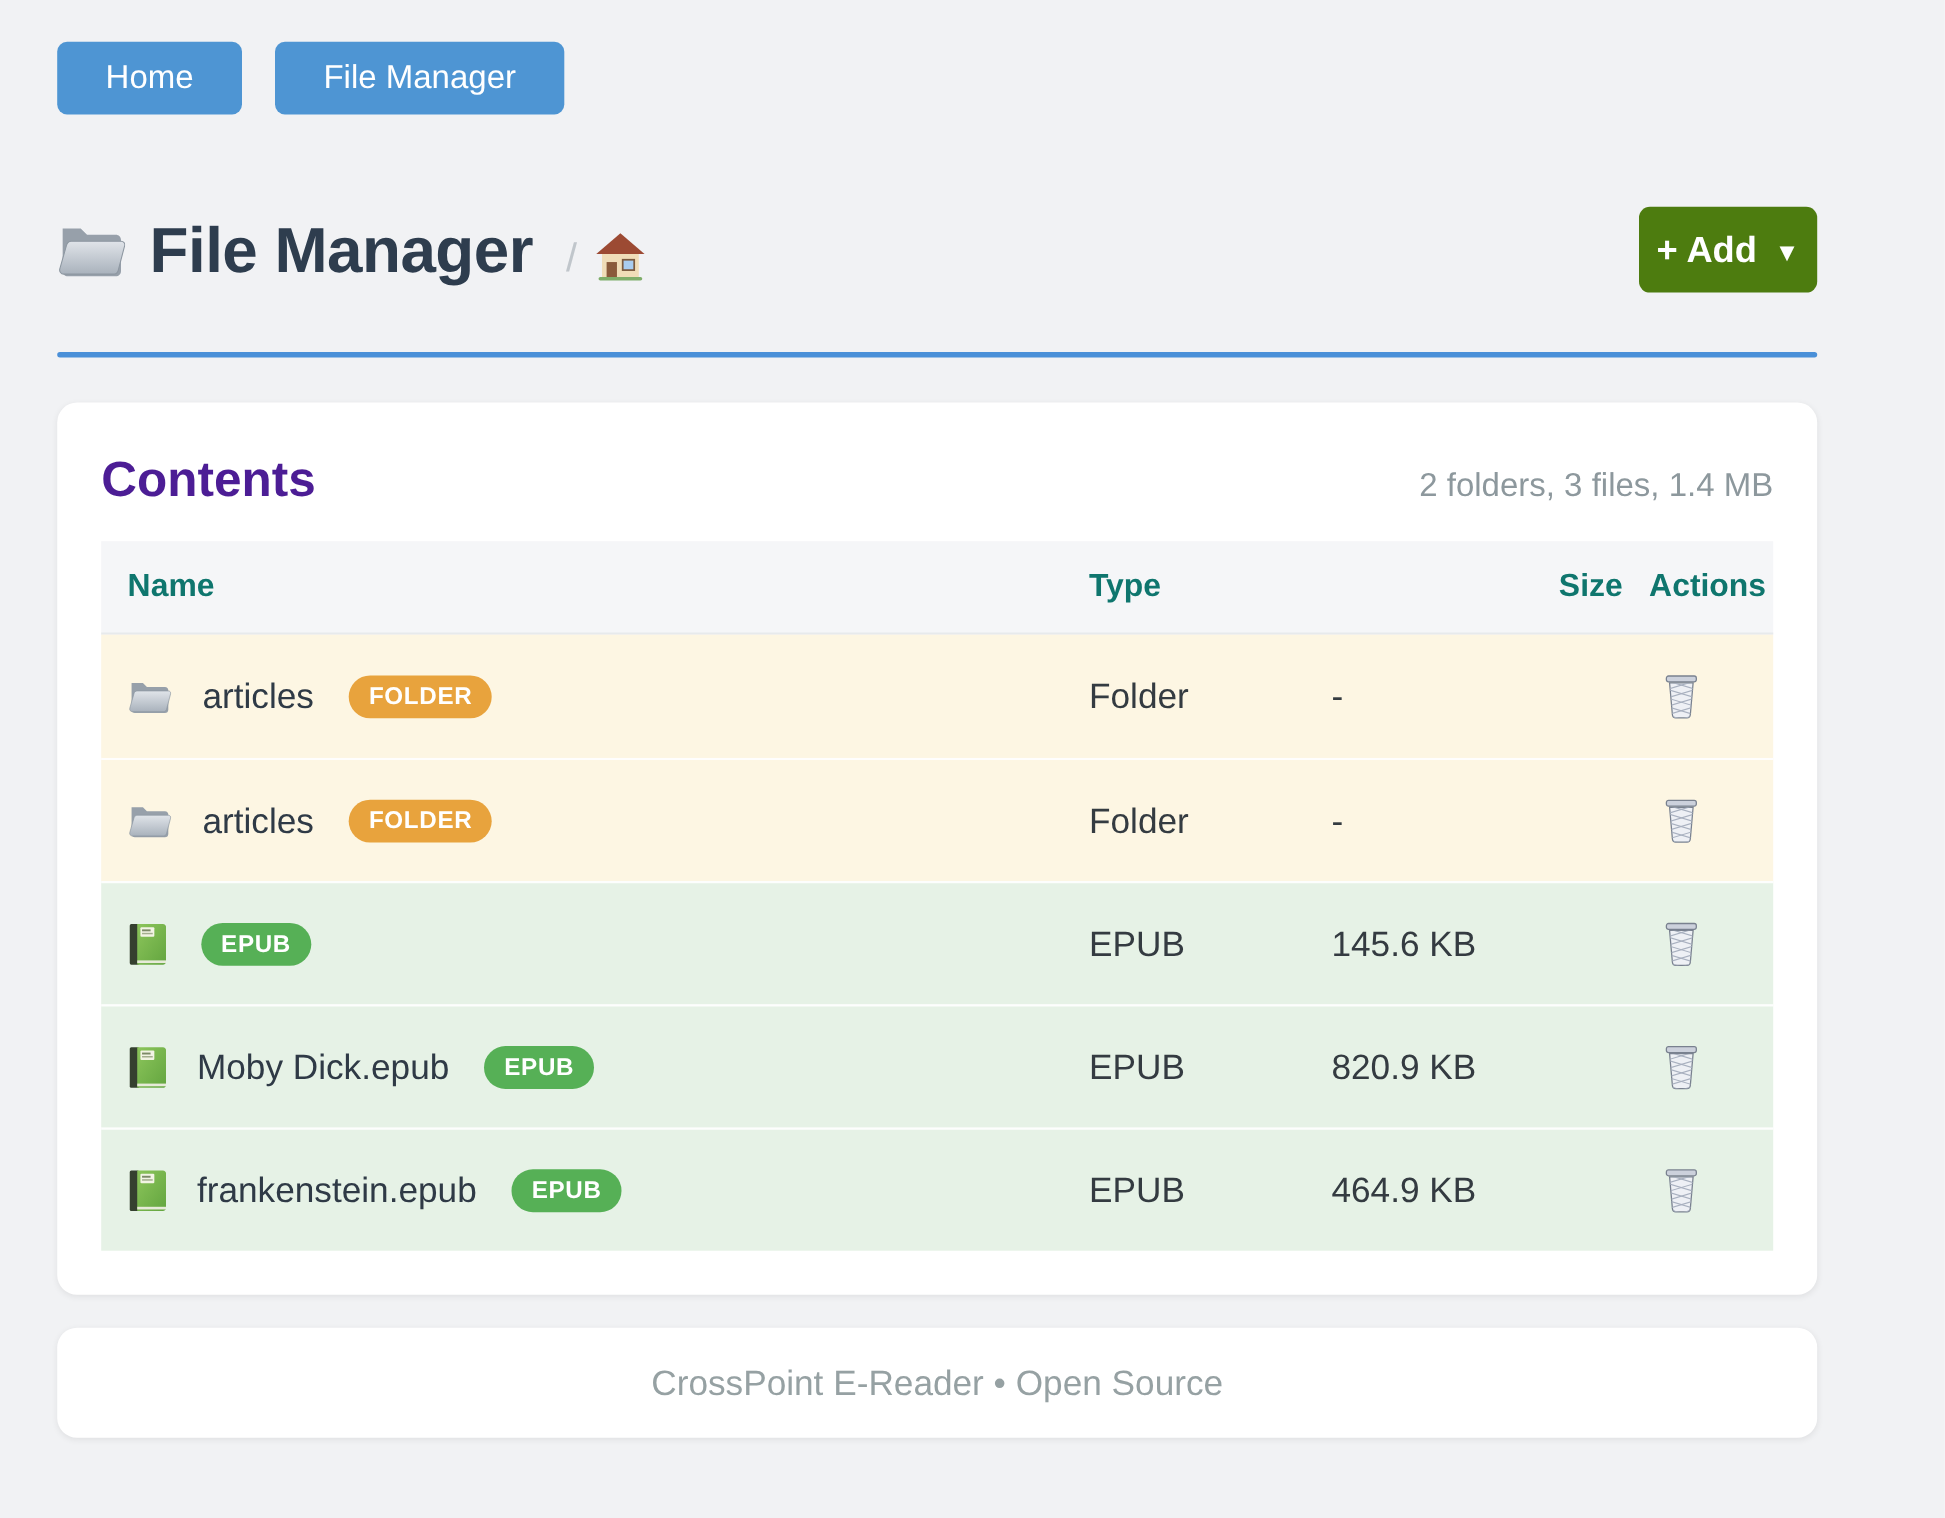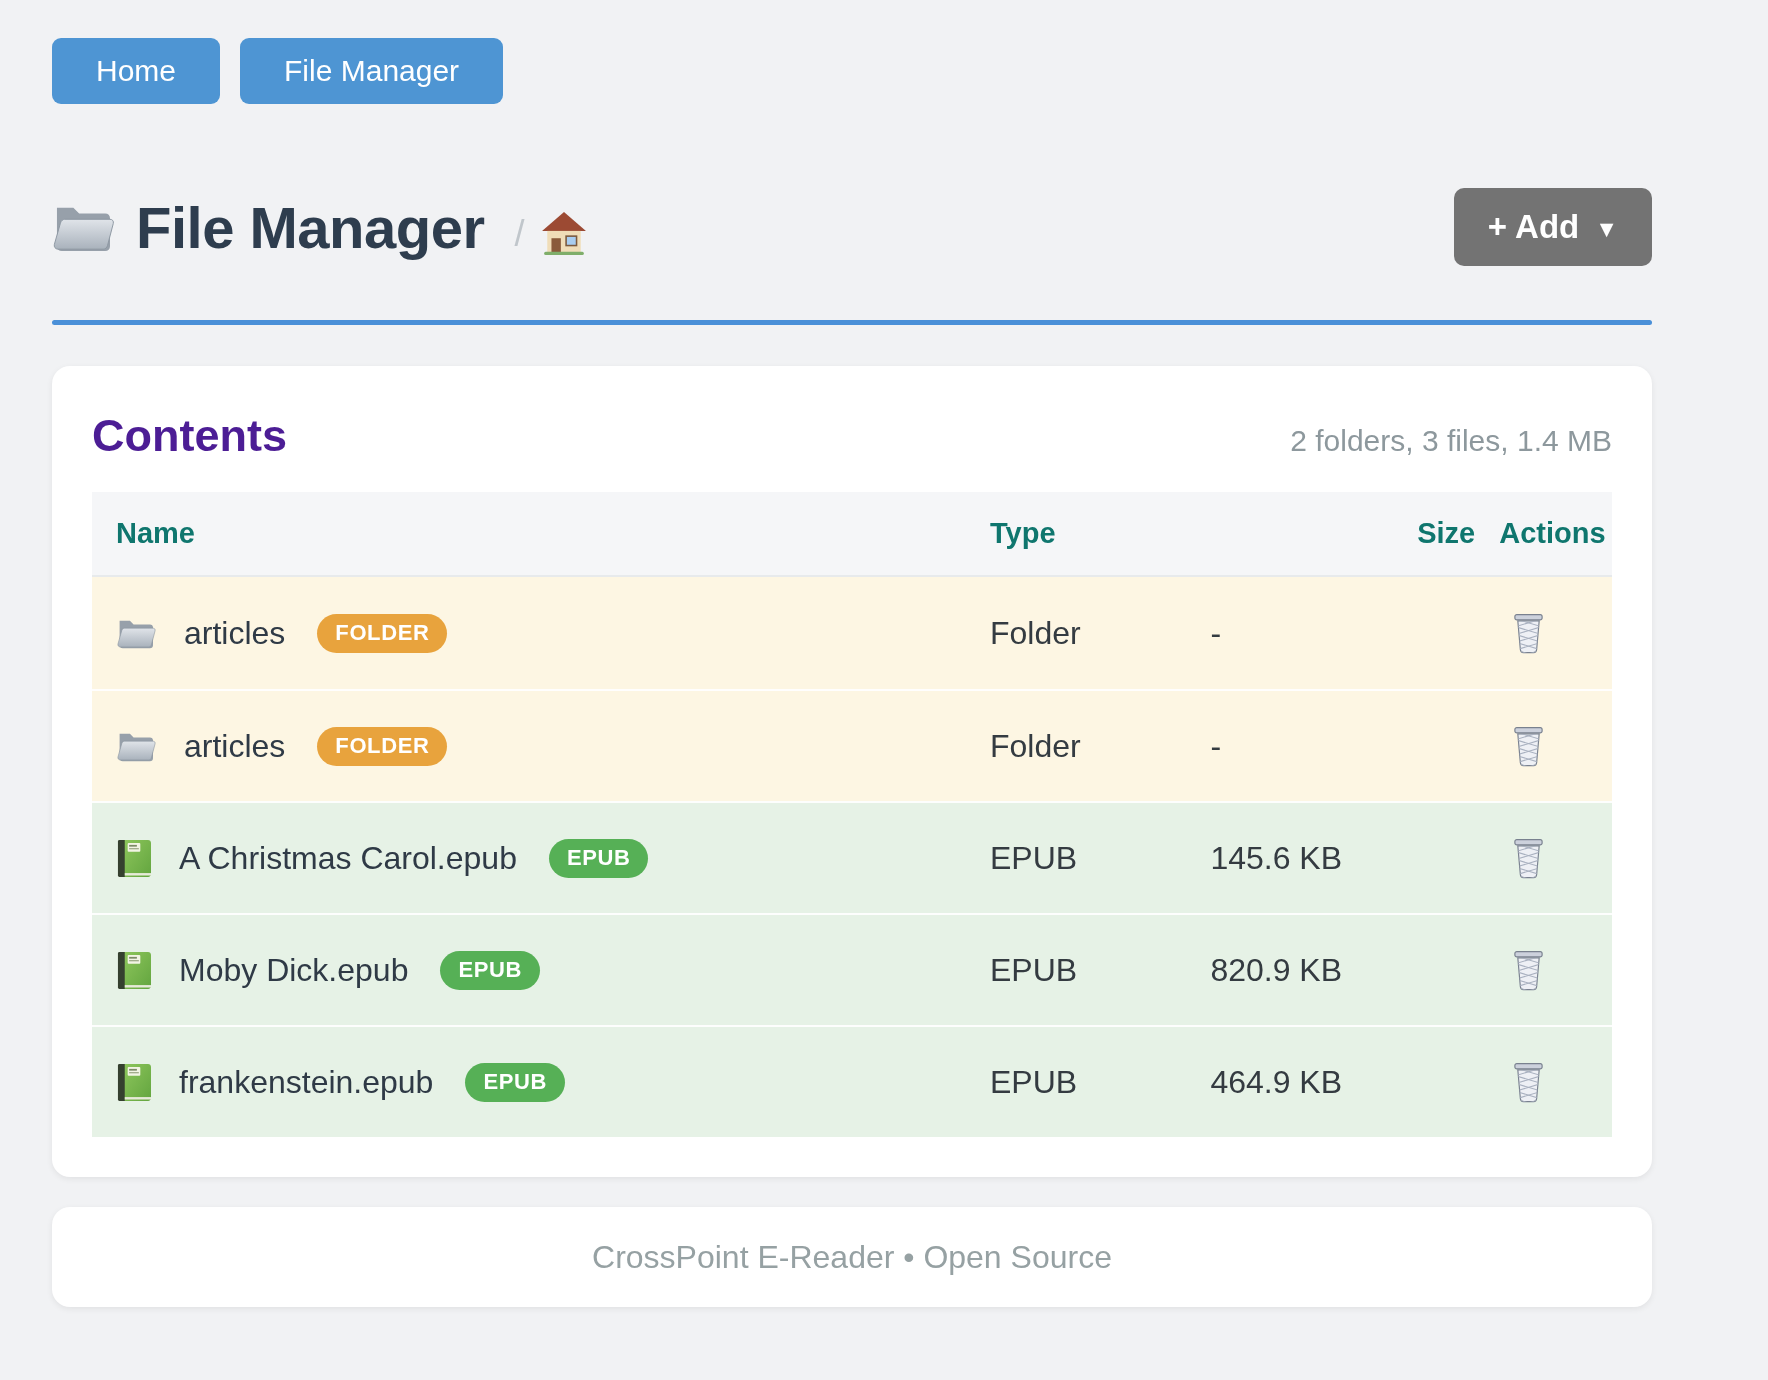--- a/index.html
+++ b/index.html
@@ -7,38 +7,38 @@
   body {
     width:1768px; height:1380px;
     background:#f1f2f4;
     font-family:"Liberation Sans","DejaVu Sans",sans-serif;
     color:#343b41;
     overflow:hidden;
   }
   .page { padding:38px 116px 0 52px; }
 
   
-  .topnav { display:flex; gap:20px; }
+  .topnav { display:flex; gap:30px; }
   .btn-nav {
     background:#4e95d3; color:#fff; border:none; cursor:pointer;
     height:66px; padding:0 44px; border-radius:9px;
     font-size:30px; font-family:inherit;
     display:flex; align-items:center; justify-content:center;
   }
 
   
   .page-head { margin-top:84px; display:flex; align-items:center; justify-content:space-between; }
   .title-wrap { display:flex; align-items:center; }
   .title-folder-svg { width:62px; height:54px; margin-right:22px; }
   .page-title { font-size:58px; font-weight:bold; color:#2e3d4e; letter-spacing:-0.5px; }
   .crumb-sep { font-size:36px; color:#c0c6cb; margin-left:30px; margin-top:14px; }
   .crumb-home-svg { width:46px; height:46px; margin-left:16px; margin-top:12px; }
   .btn-add {
-    background:#737373; color:#fff; border:none; cursor:pointer;
-    height:78px; padding:0 34px; border-radius:10px;
+    background:#4d7c0f; color:#fff; border:none; cursor:pointer;
+    height:78px; padding:0 16px; border-radius:10px;
     font-size:33px; font-weight:bold; font-family:inherit;
     display:flex; align-items:center; gap:16px;
   }
   .btn-add .caret { font-size:23px; margin-top:4px; }
 
   .divider { margin-top:54px; height:5px; background:#4a90d8; border-radius:3px; }
 
   
   .card {
     margin-top:41px; background:#fff; border-radius:18px;
@@ -216,21 +216,20 @@
               </svg>
           </button>
         </div>
       </div>
 
       <div class="tr tr-file">
         <div class="td col-name name-cell">
           <svg class="row-icon-book">
               <use href="#sym-book"></use>
             </svg>
-          <span class="row-name">A Christmas Carol.epub</span>
           <span class="badge badge-epub">EPUB</span>
         </div>
         <div class="td col-type">EPUB</div>
         <div class="td col-size">145.6 KB</div>
         <div class="td col-actions">
           <button class="trash-btn">
             <svg class="trash-svg">
                 <use href="#sym-trash"></use>
               </svg>
           </button>

